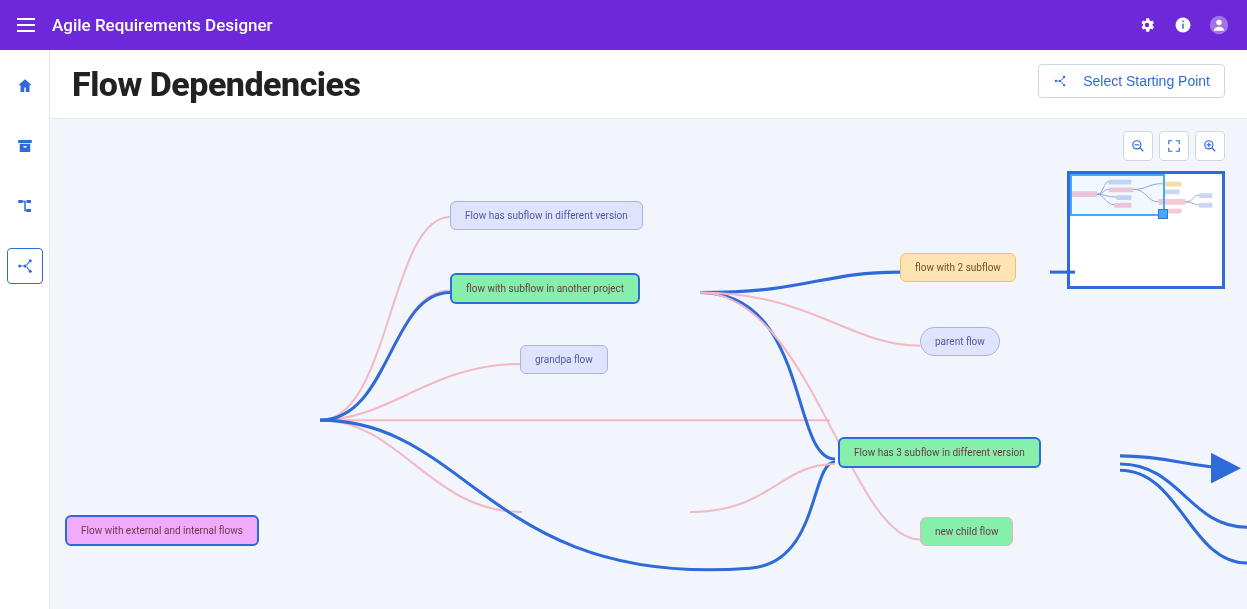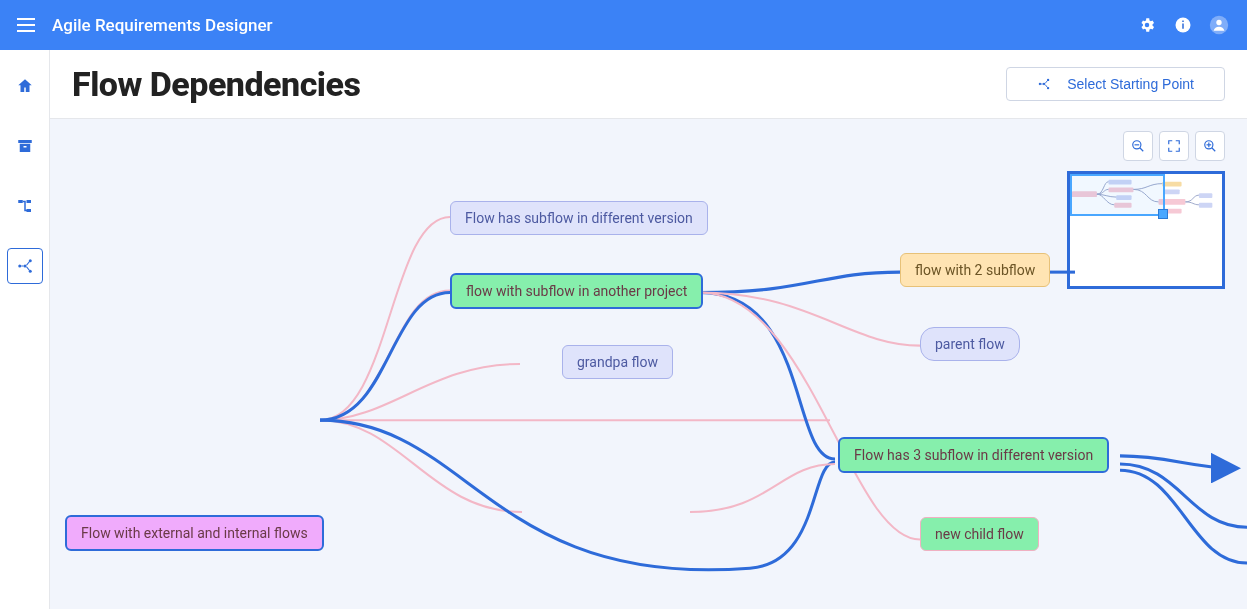--- a/index.html
+++ b/index.html
@@ -7,21 +7,21 @@
     font-family: -apple-system, BlinkMacSystemFont, "Segoe UI", Roboto, "Helvetica Neue", Arial, sans-serif;
     background: #fff;
     color: #333;
     overflow: hidden;
   }
   .app { width: 1247px; height: 609px; position: relative; display: flex; flex-direction: column; }
 
   
   .header {
     height: 50px;
-    background: #3b82f6;
+    background: #6d28d9;
     color: #fff;
     display: flex;
     align-items: center;
     padding: 0 14px;
     flex: 0 0 50px;
   }
   .header .menu-btn { cursor: pointer; width: 24px; height: 24px; display:flex; align-items:center; justify-content:center; }
   .header .title { margin-left: 14px; font-size: 17px; font-weight: 500; }
   .header .spacer { flex: 1; }
   .header .hicon { width: 28px; height: 28px; margin-left: 8px; cursor: pointer; display:flex; align-items:center; justify-content:center; }
@@ -48,28 +48,28 @@
   }
   .sidebar .sicon.active {
     border: 1px solid #2e6bd9;
   }
   .sidebar svg { fill:#2e6bd9; }
 
   
   .main { flex:1; display:flex; flex-direction:column; min-width:0; }
 
   .page-header {
-    display:flex; align-items:center; justify-content:space-between;
+    display:flex; align-items:flex-start; justify-content:space-between;
     padding: 14px 22px 14px 22px;
     border-bottom: 1px solid #e5e7eb;
   }
   .page-header h1 { font-size: 34px; font-weight: 800; color:#222; letter-spacing:-0.5px;}
   .btn-outline {
     border:1px solid #cfd6e4; background:#fff; color:#2e6bd9;
-    padding:8px 30px; border-radius:4px; font-size:14px; cursor:pointer;
+    padding:8px 14px; border-radius:4px; font-size:14px; cursor:pointer;
     display:inline-flex; align-items:center; gap:16px;
   }
   .btn-outline svg { fill:#2e6bd9; }
 
   .canvas-wrap {
     flex:1; position:relative; background:#f2f5fc; overflow:hidden;
   }
 
   
   .legend {
@@ -109,21 +109,21 @@
   .minimap .mm-node.pink { fill:#f6c9d5; }
   .minimap .mm-node.orange { fill:#f7dca4; }
   .minimap .mm-edge { stroke:#9aa6c9; stroke-width:1; fill:none; }
 
   
   .canvas-svg { position:absolute; inset:0; width:100%; height:100%; }
 
   
   .node {
     position:absolute; padding:8px 14px; border-radius:6px;
-    font-size:14px; color:#444; text-align:center; white-space:nowrap;
+    font-size:10px; color:#444; text-align:center; white-space:nowrap;
     cursor:pointer;
   }
   .node.root { left:15px; top:396px; background:#f0abfc; border:2px solid #2e6bd9; color:#6a3a47;}
   .node.violet { background:#dfe3fb; border:1px solid #a9b2eb; color:#4d5aa1;}
   .node.pink   { background:#86efac; border:1px solid #f0b0c2; color:#6a3a47;}
   .node.orange { background:#ffe4b3; border:1px solid #e7c178; color:#6b5425;}
   .node.selected { border:2px solid #2e6bd9; }
 
 </style>
 </head>
@@ -299,21 +299,21 @@
 
           <path d="M1000 150 L1025 150" stroke="#2e6bd9" stroke-width="3" fill="none"></path>
         </svg>
 
         <div class="node root"><span>Flow with external and internal flows</span></div>
 
         <div class="node violet" style="left:400px; top:82px;"><span>Flow has subflow in different version</span></div>
 
         <div class="node pink selected" style="left:400px; top:154px;"><span>flow with subflow in another project</span></div>
 
-        <div class="node violet" style="left:470px; top:226px;margin-left:42px;"><span>grandpa flow</span></div>
+        <div class="node violet" style="left:470px; top:226px;"><span>grandpa flow</span></div>
 
         <div class="node orange" style="left:850px; top:134px;"><span>flow with 2 subflow</span></div>
 
         <div class="node violet" style="left:870px; top:208px;border-radius:14px;"><span>parent flow</span></div>
 
 
         <div class="node pink selected" style="left:788px; top:318px;"><span>Flow has 3 subflow in different version</span></div>
 
         <div class="node pink" style="left:870px; top:398px;"><span>new child flow</span></div>
 

